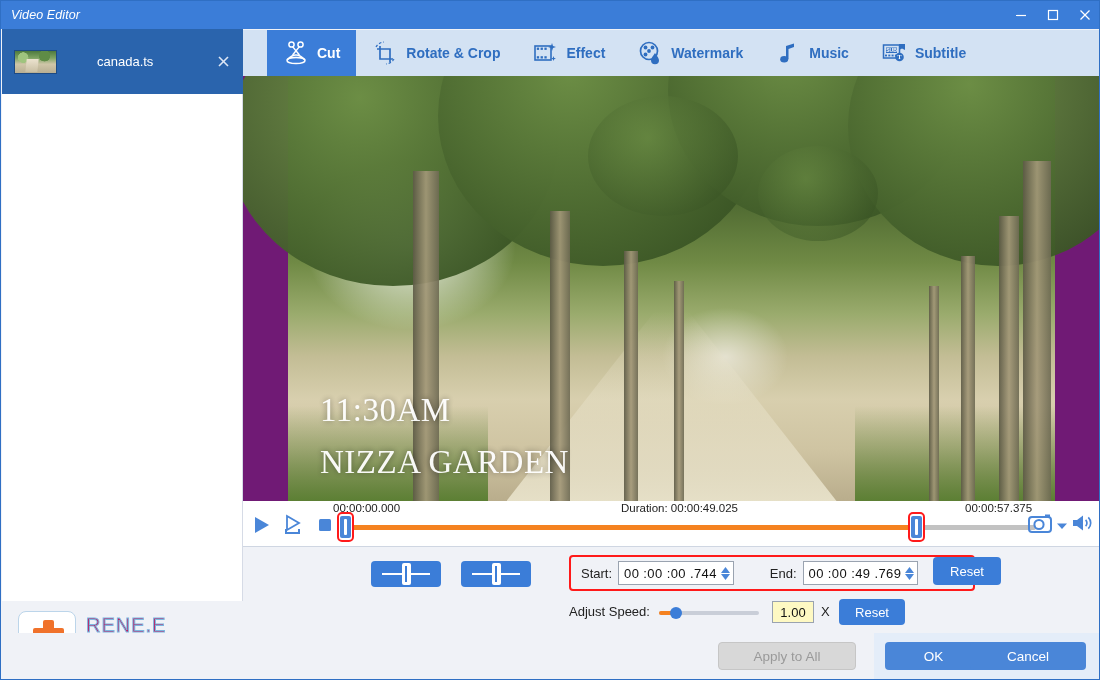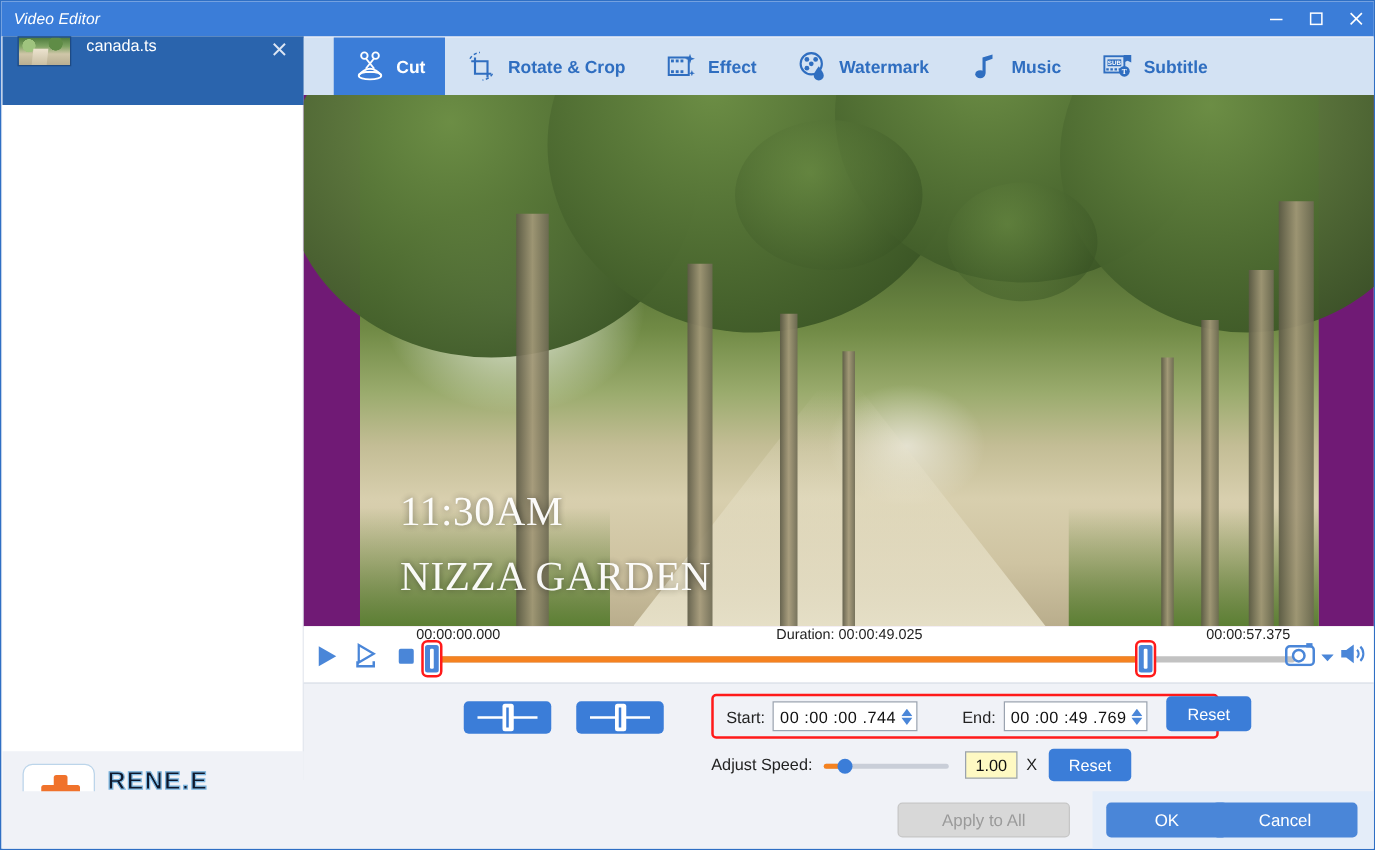--- a/index.html
+++ b/index.html
@@ -33,24 +33,25 @@
   }
 
   
   .left-panel {
     position: absolute; left: 1px; top: 28px; width: 241px; height: 595px;
     background: #ffffff;
     border-right: 1px solid #d6dbe6;
   }
   .file-tab {
     position: relative;
-    height: 55px; width: 241px;
+    height: 65px; width: 241px;
     background: #2a64ad;
-    display: flex; 
+    display: flex; align-items: center;
     padding: 0 8px 0 12px;
+    gap: 28px;
   }
   .file-thumb {
     width: 43px; height: 24px; flex: none;
     border: 1px solid #1d4a84;
     background:
       radial-gradient(circle at 20% 30%, #9fc47e 0 14%, transparent 15%),
       radial-gradient(circle at 72% 22%, #5f8c46 0 16%, transparent 17%),
       linear-gradient(to bottom, #4d7a3d 0%, #7fa463 32%, #cfc6a8 60%, #b8ae92 100%);
     position: relative; overflow: hidden;
   }
@@ -81,21 +82,21 @@
     background: linear-gradient(to bottom, #ffffff 0%, #ffffff 55%, #dfe6ee 100%);
   }
   .logo-cross { position: absolute; left: 14px; top: 8px; width: 30px; height: 26px; }
   .logo-cross::before, .logo-cross::after {
     content: ""; position: absolute; background: #f0722b; border-radius: 2px;
   }
   .logo-cross::before { left: 10px; top: 0; width: 11px; height: 26px; }
   .logo-cross::after { left: 0; top: 8px; width: 31px; height: 11px; }
   .logo-text { margin-left: 10px; }
   .logo-title {
-    font-size: 20px; font-weight: bold; color: #0f172a;
+    font-size: 20px; font-weight: normal; color: #be185d;
     -webkit-text-stroke: 1px #7cb6e0;
     letter-spacing: 1px; line-height: 1.05;
   }
   .logo-sub { font-size: 15px; font-weight: bold; color: #8ec4e8; letter-spacing: .2px; }
 
   
   .tabbar {
     position: absolute; left: 242px; top: 29px; width: 857px; height: 46px;
     background: #d3e2f3;
     display: flex; align-items: stretch;

